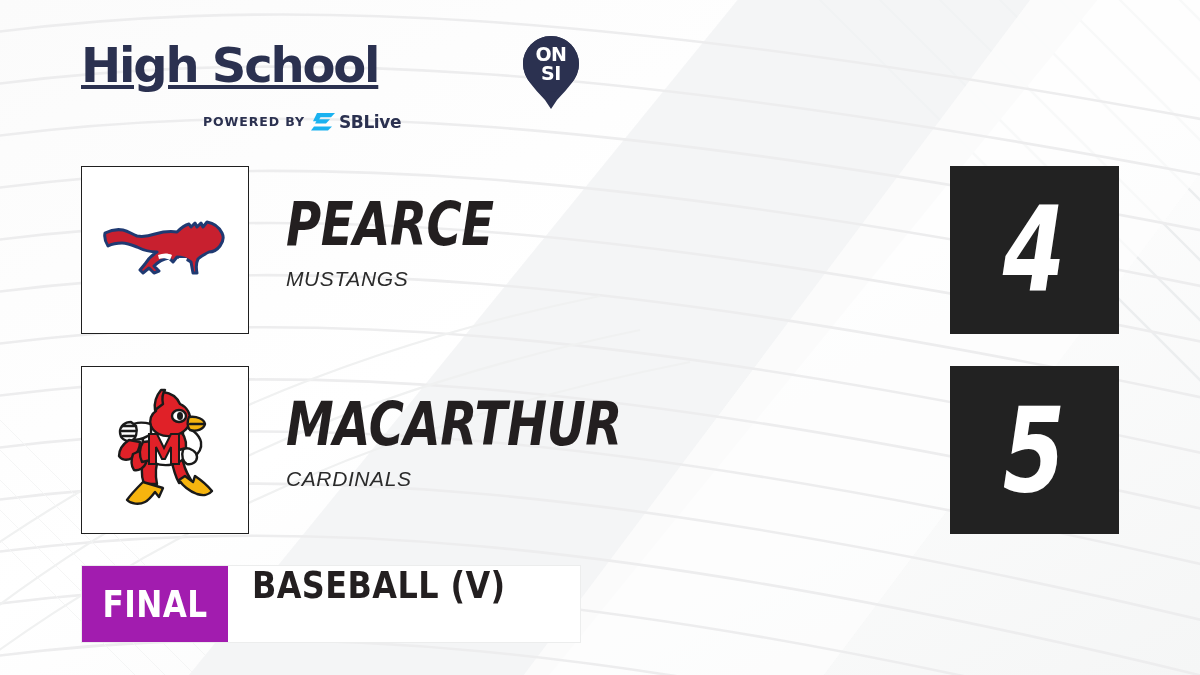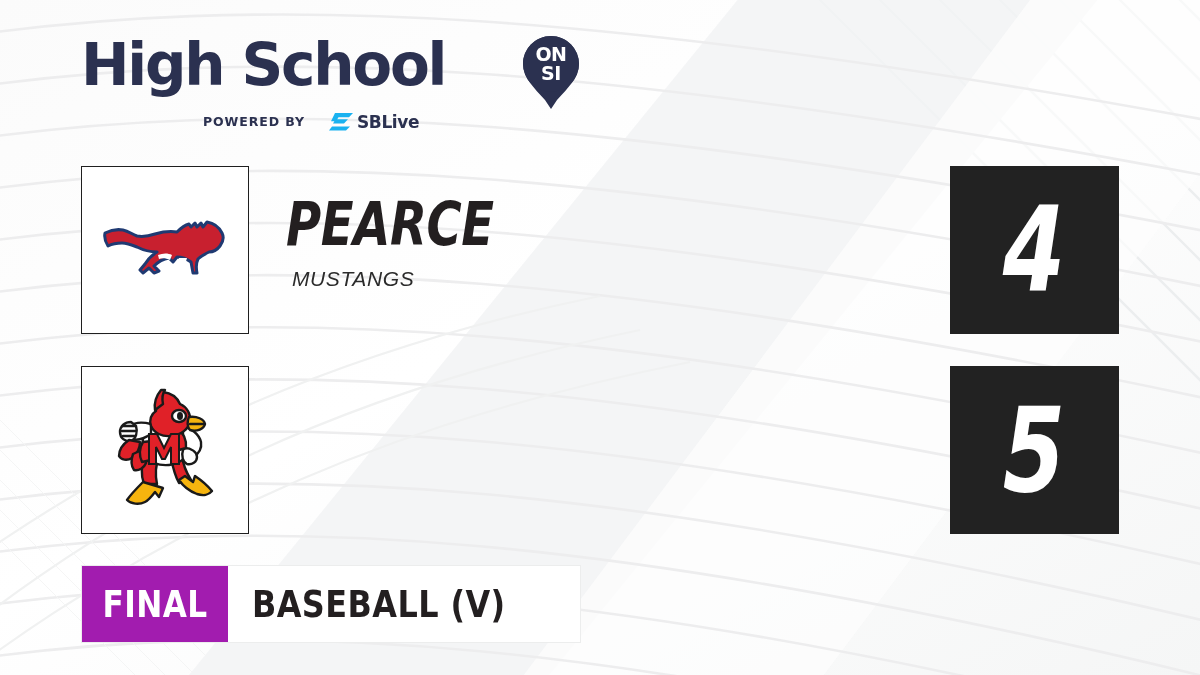--- a/index.html
+++ b/index.html
@@ -20,33 +20,34 @@
 
   
   #brand-header {
     position:absolute; left:81px; top:36px;
     width:430px; height:100px;
   }
   #brand-wordmark {
     display:block;
     font-family:"DejaVu Sans", sans-serif;
     font-weight:700;
-    font-size:58px;
+    font-size:48px;
     line-height:58px;
     letter-spacing:-2.2px;
     color:#2b3150;
     white-space:nowrap;
+    text-decoration:underline;
   }
   #onsi-pin {
     position:absolute; left:435px; top:-6px;
     width:70px; height:85px;
   }
   #brand-powered {
     position:absolute; left:122px; top:74px;
-    display:flex; align-items:center; gap:24px;
+    display:flex; align-items:center; gap:6px;
   }
   #powered-label {
     font-family:"DejaVu Sans", sans-serif;
     font-weight:700;
     font-size:12.5px;
     letter-spacing:0.9px;
     color:#2b3150;
   }
   #sblive-mark { display:block; }
 
@@ -81,21 +82,20 @@
   }
   .team-mascot {
     margin-top:13px;
     font-family:"Liberation Sans", sans-serif;
     font-weight:400;
     font-size:21px;
     line-height:24px;
     letter-spacing:0.6px;
     color:#2b2b2b;
     white-space:nowrap;
-    margin-left:6px;
   }
 
   .score-box {
     position:absolute; left:869px; top:0;
     width:169px; height:168px;
     background:#222222;
     display:flex; align-items:center; justify-content:center;
   }
   .score-value {
     font-family:"DejaVu Sans", sans-serif;
@@ -124,21 +124,21 @@
   #status-state-label {
     font-family:"DejaVu Sans", sans-serif;
     font-weight:700;
     font-size:38px;
     line-height:38px;
     letter-spacing:0.5px;
     transform:scaleX(0.82);
     transform-origin:center center;
   }
   #status-sport {
-    display:flex; align-items:center;
+    display:flex; align-items:flex-start;
     padding:0 26px 0 24px;
   }
   #status-sport-label {
     font-family:"DejaVu Sans", sans-serif;
     font-weight:700;
     font-size:38px;
     line-height:38px;
     letter-spacing:0.5px;
     color:#231f20;
     transform:scaleX(0.84);
@@ -343,20 +343,24 @@
           <path fill="#f6b40e" d="M80 33 C 88 32, 95 35, 96 40 C 95 45, 88 48, 81 46
                                    C 78 43, 78 37, 80 33 Z"></path>
           <path fill="none" d="M81 40 L 95 40"></path>
         </g>
 
         <path fill="#e02128" stroke="#1a1a1a" stroke-width="2" d="M40 50 L 48 50 L 55 64 L 62 50 L 70 50 L 70 80 L 62 80 L 62 63
                  L 56 75 L 53 75 L 47 63 L 47 80 L 40 80 Z"></path>
       </svg>
     </div>
 
+    <div class="team-text">
+      <div class="team-name">MACARTHUR</div>
+      <div class="team-mascot">CARDINALS</div>
+    </div>
 
     <div class="score-box">
       <span class="score-value">5</span>
     </div>
   </div>
 
   <div id="status-bar">
     <div id="status-state">
       <span id="status-state-label">FINAL</span>
     </div>

